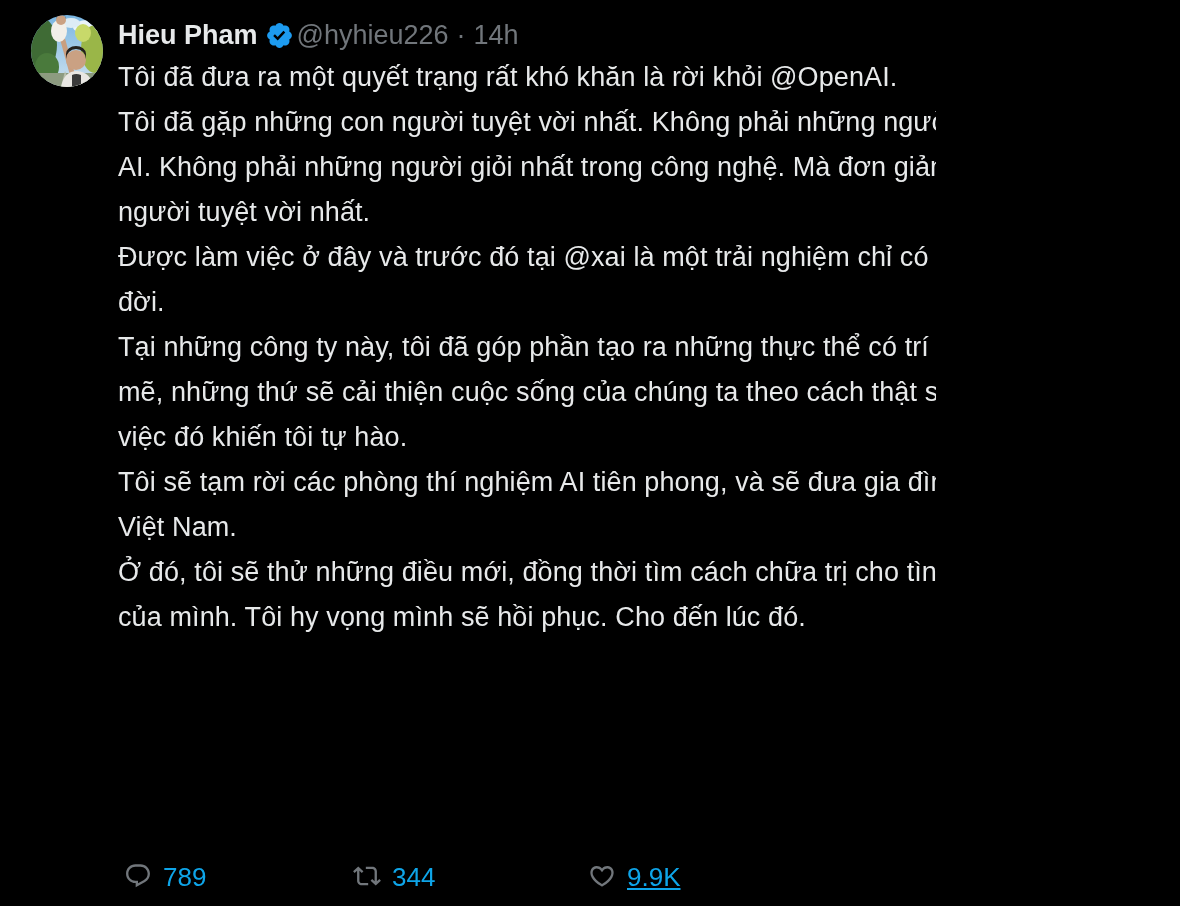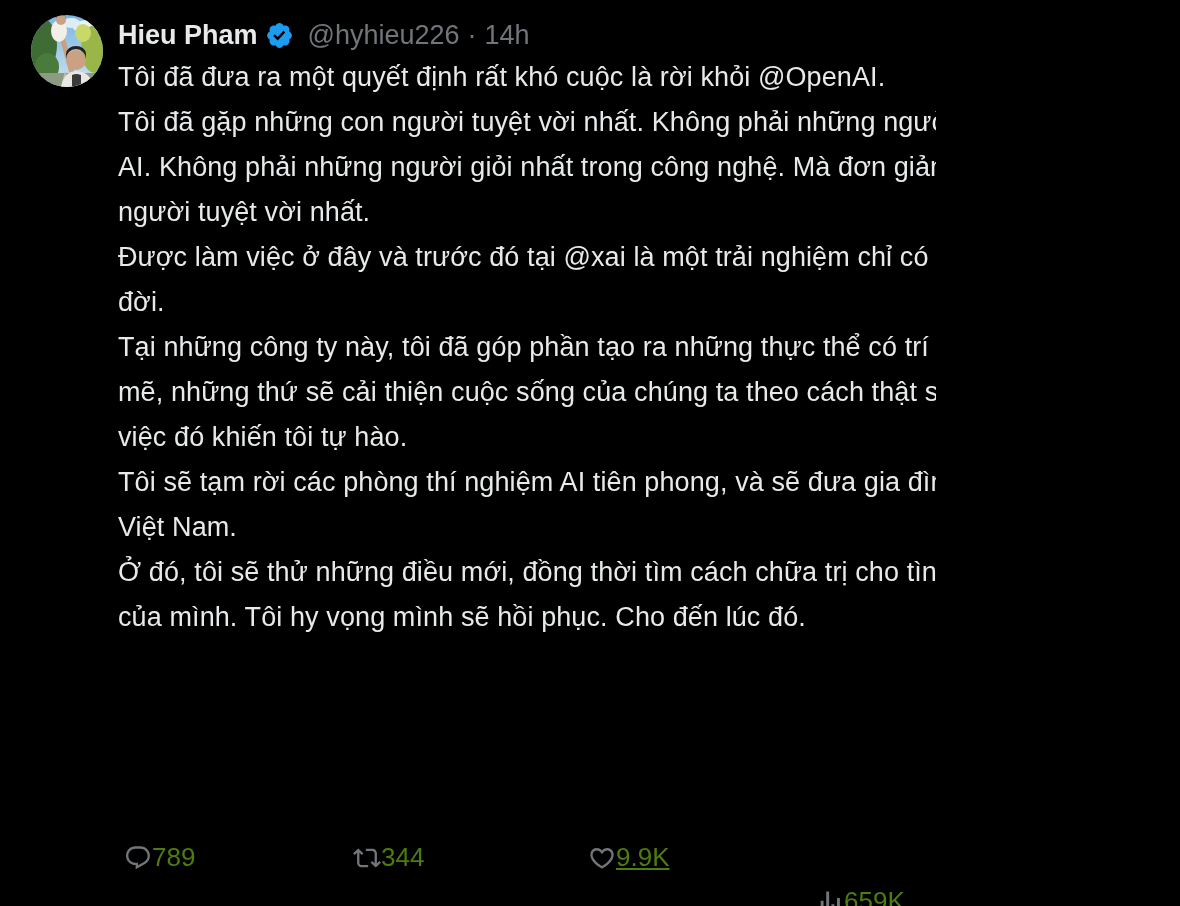--- a/index.html
+++ b/index.html
@@ -42,21 +42,21 @@
     color: #e7e9ea;
     cursor: pointer;
   }
   .badge {
     margin-left: 7px;
     display: flex;
     align-items: center;
   }
   .badge svg { display: block; }
   .handle-group {
-    margin-left: 14px;
+    margin-left: 3px;
     font-size: 27px;
     font-weight: 400;
     color: #71767b;
     display: flex;
     align-items: center;
     gap: 8px;
   }
   .handle { cursor: pointer; }
 
   .grok-btn {
@@ -95,23 +95,24 @@
     top: 844px;
     width: 1180px;
     height: 46px;
     color: #71767b;
   }
   .action-group {
     position: absolute;
     top: 0;
     height: 46px;
     display: flex;
-    align-items: flex-start;
+    align-items: flex-end;
+    gap: 11px;
     font-size: 26px;
-    color: #4d7c0f;
+    color: #0ea5e9;
     cursor: pointer;
   }
   .action-group svg { display: block; }
   .act-reply    { left: 124px; }
   .act-repost   { left: 353px; }
   .act-like     { left: 588px; text-decoration: underline; }
   .act-views    { left: 816px; margin-top: 44px; }
   .act-bookmark { left: 1062px; }
   .act-share    { left: 1122px; }
   .count { line-height: 1; }
@@ -171,21 +172,21 @@
   </div>
   <div class="more-btn">
     <svg width="40" height="22" viewBox="0 0 40 22">
       <circle cx="7" cy="11" r="3.6" fill="#8b8f94"></circle>
       <circle cx="20" cy="11" r="3.6" fill="#8b8f94"></circle>
       <circle cx="33" cy="11" r="3.6" fill="#8b8f94"></circle>
     </svg>
   </div>
 
   <div class="body-text">
-    <p>Tôi đã đưa ra một quyết định rất khó cuộc là rời khỏi @OpenAI.</p>
+    <p>Tôi đã đưa ra một quyết trạng rất khó khăn là rời khỏi @OpenAI.</p>
     <p>Tôi đã gặp những con người tuyệt vời nhất. Không phải những người giỏi nhất trong AI. Không phải những người giỏi nhất trong công nghệ. Mà đơn giản là những con người tuyệt vời nhất.</p>
     <p>Được làm việc ở đây và trước đó tại @xai là một trải nghiệm chỉ có một lần trong đời.</p>
     <p>Tại những công ty này, tôi đã góp phần tạo ra những thực thể có trí tuệ cực kỳ mạnh mẽ, những thứ sẽ cải thiện cuộc sống của chúng ta theo cách thật sự ý nghĩa. Công việc đó khiến tôi tự hào.</p>
     <p>Tôi sẽ tạm rời các phòng thí nghiệm AI tiên phong, và sẽ đưa gia đình về quê hương Việt Nam.</p>
     <p>Ở đó, tôi sẽ thử những điều mới, đồng thời tìm cách chữa trị cho tình trạng hiện tại của mình. Tôi hy vọng mình sẽ hồi phục. Cho đến lúc đó.</p>
   </div>
 
   <div class="actions">
 
     <div class="action-group act-reply">

